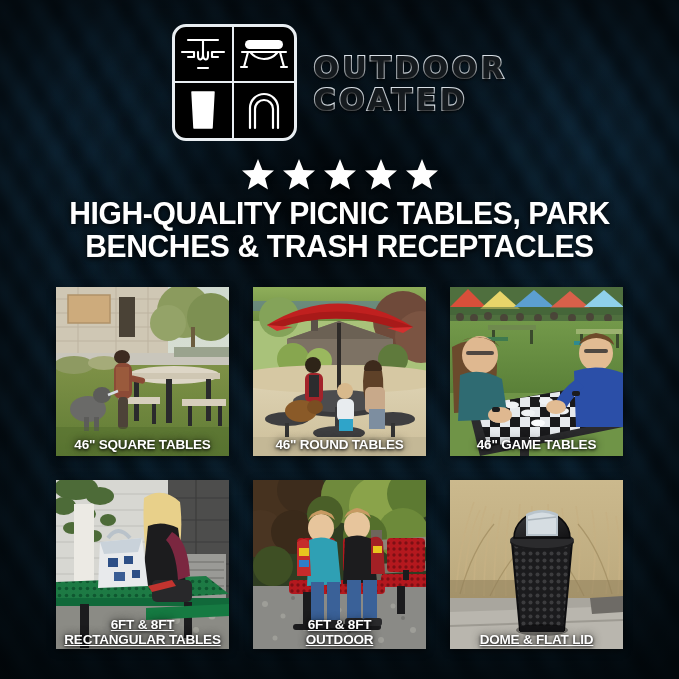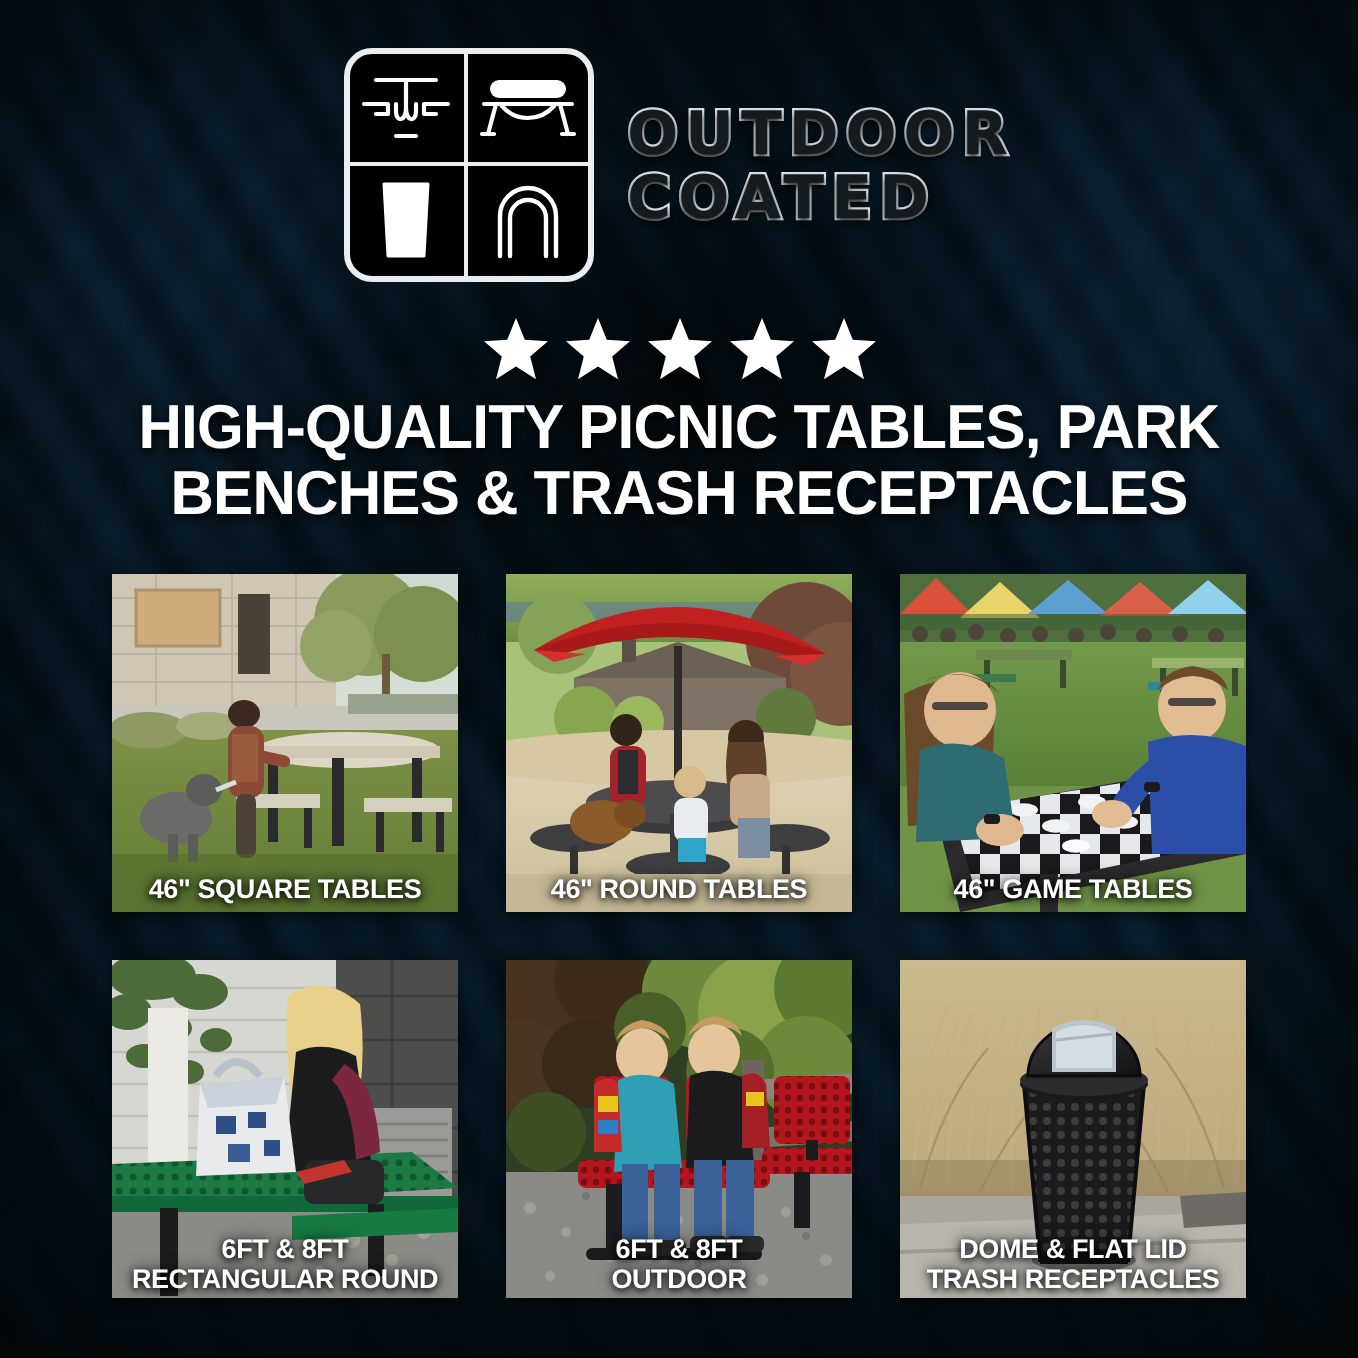--- a/index.html
+++ b/index.html
@@ -125,21 +125,21 @@
   .tile .scene{position:absolute;inset:0;}
   .tile .cap{
     position:absolute;left:0;right:0;bottom:4px;
     text-align:center;color:#fff;
     font-family:"Liberation Sans", sans-serif;
     font-weight:700;font-size:13.5px;line-height:15px;
     letter-spacing:-0.2px;
     text-shadow:0 1px 3px rgba(0,0,0,.95),0 0 8px rgba(0,0,0,.8);
     padding:0 4px;
   }
-  .tile .cap.two{bottom:2px;}
+  .tile .cap.two{bottom:2px;text-decoration:underline;}
 </style>
 </head>
 <body>
 
 <div class="ad">
 
   <div class="bg">
     <div class="bg-base"></div>
     <div class="bg-mesh"></div>
     <div class="bg-mesh2"></div>
@@ -552,21 +552,21 @@
               <rect x="58" y="92" width="11" height="9" fill="#3a5d94"></rect>
               <rect x="76" y="90" width="8" height="8" fill="#2d4f86"></rect>
               <path d="M52 58 Q62 44 74 58" stroke="#b9c2ca" stroke-width="4" fill="none"></path>
             </g>
 
             <polygon points="92,106 116,100 120,106 96,112" fill="#c3342f"></polygon>
           </svg>
         </div>
         <div class="cap two">
           <span>6FT &amp; 8FT</span><br>
-          <span>RECTANGULAR ROUND</span>
+          <span>RECTANGULAR TABLES</span>
         </div>
       </div>
 
       <div class="tile">
         <div class="scene">
           <svg width="173" height="169" viewBox="0 0 173 169" preserveAspectRatio="none">
             <defs>
               <pattern id="mesh5" width="6" height="6" patternUnits="userSpaceOnUse">
                 <rect width="6" height="6" fill="#b4181e"></rect>
                 <circle cx="3" cy="3" r="1.7" fill="#7d0f14"></circle>
@@ -723,19 +723,18 @@
             <path d="M78 54 L78 36 Q92 29 106 36 L106 54 Z" fill="#d6dde2"></path>
             <path d="M78 40 L106 37" stroke="#aab4bb" stroke-width="1.5"></path>
 
             <ellipse cx="92" cy="150" rx="26" ry="6" fill="#000" opacity=".4"></ellipse>
 
             <rect x="70" y="146" width="44" height="6" fill="#141416"></rect>
           </svg>
         </div>
         <div class="cap two">
           <span>DOME &amp; FLAT LID</span><br>
-          <span>TRASH RECEPTACLES</span>
         </div>
       </div>
 
     </div>
   </div>
 </div>
 
 </body></html>

